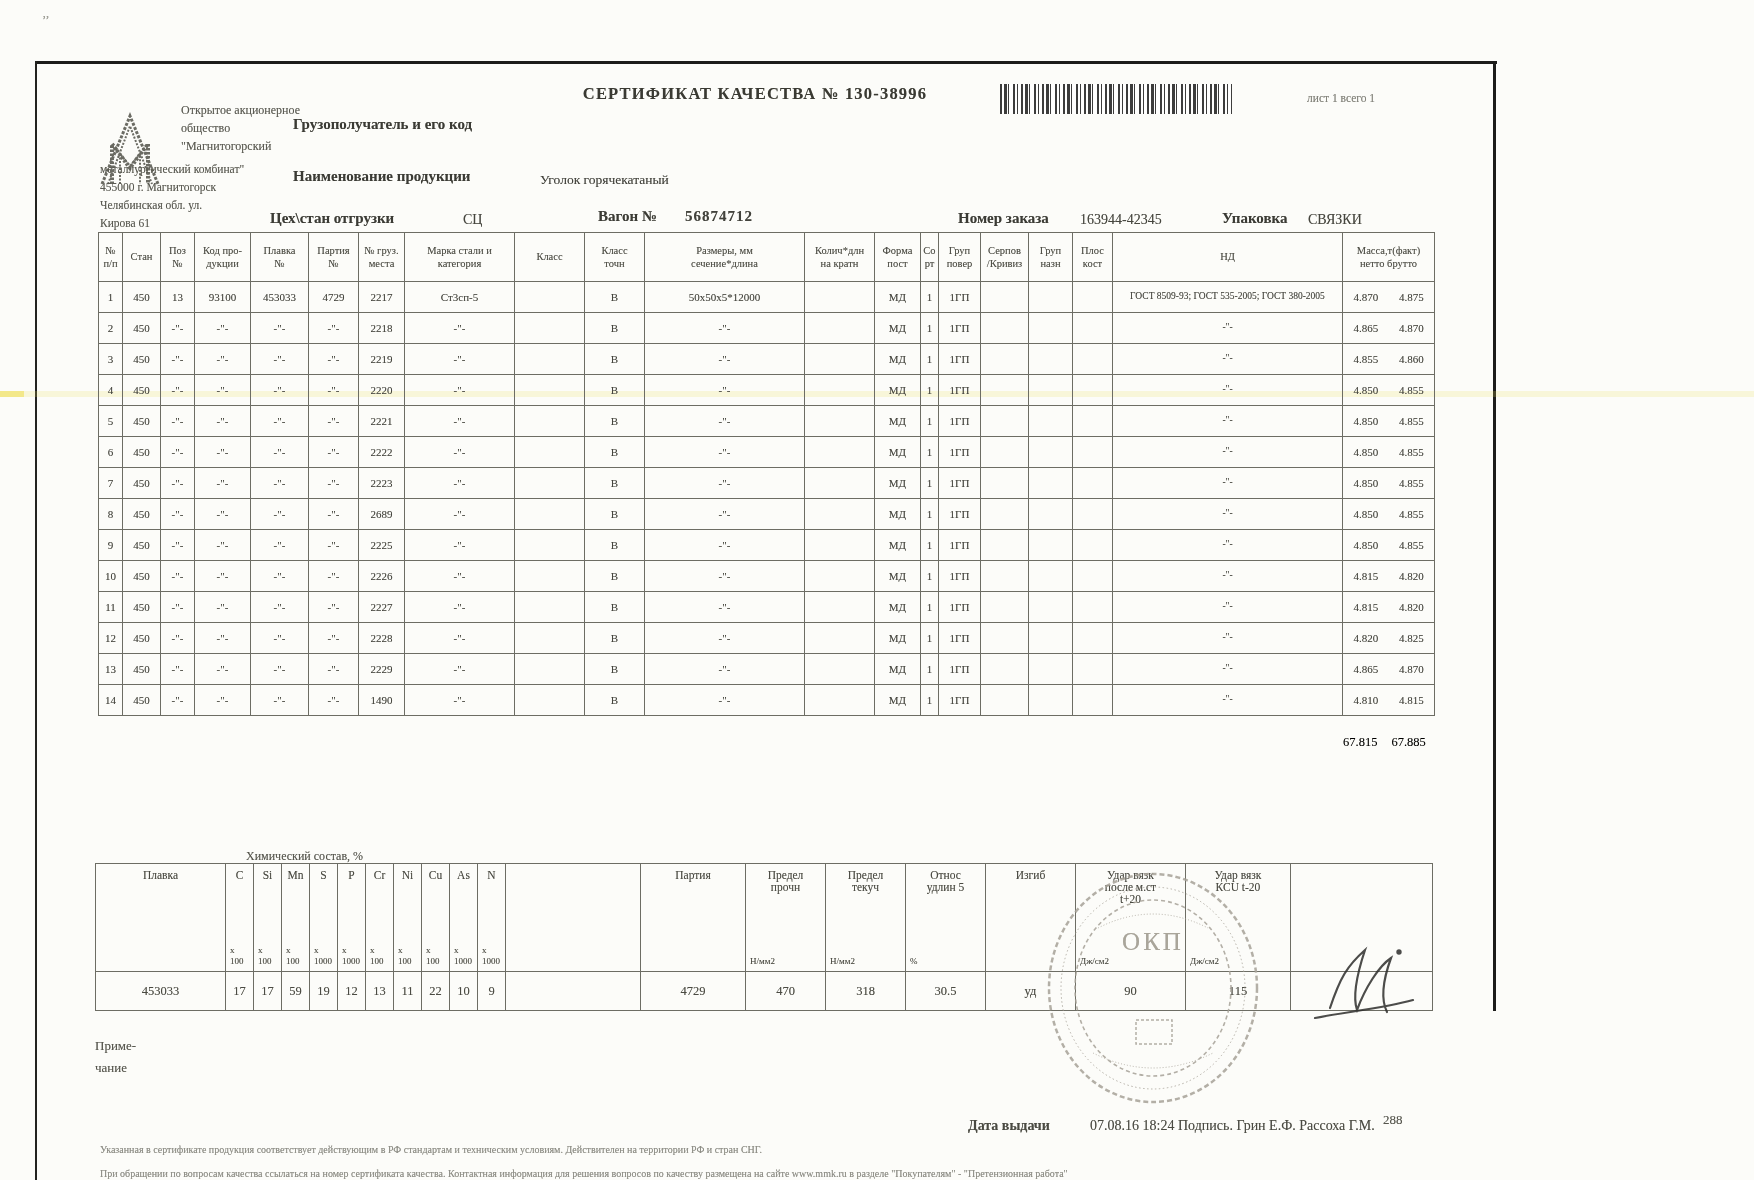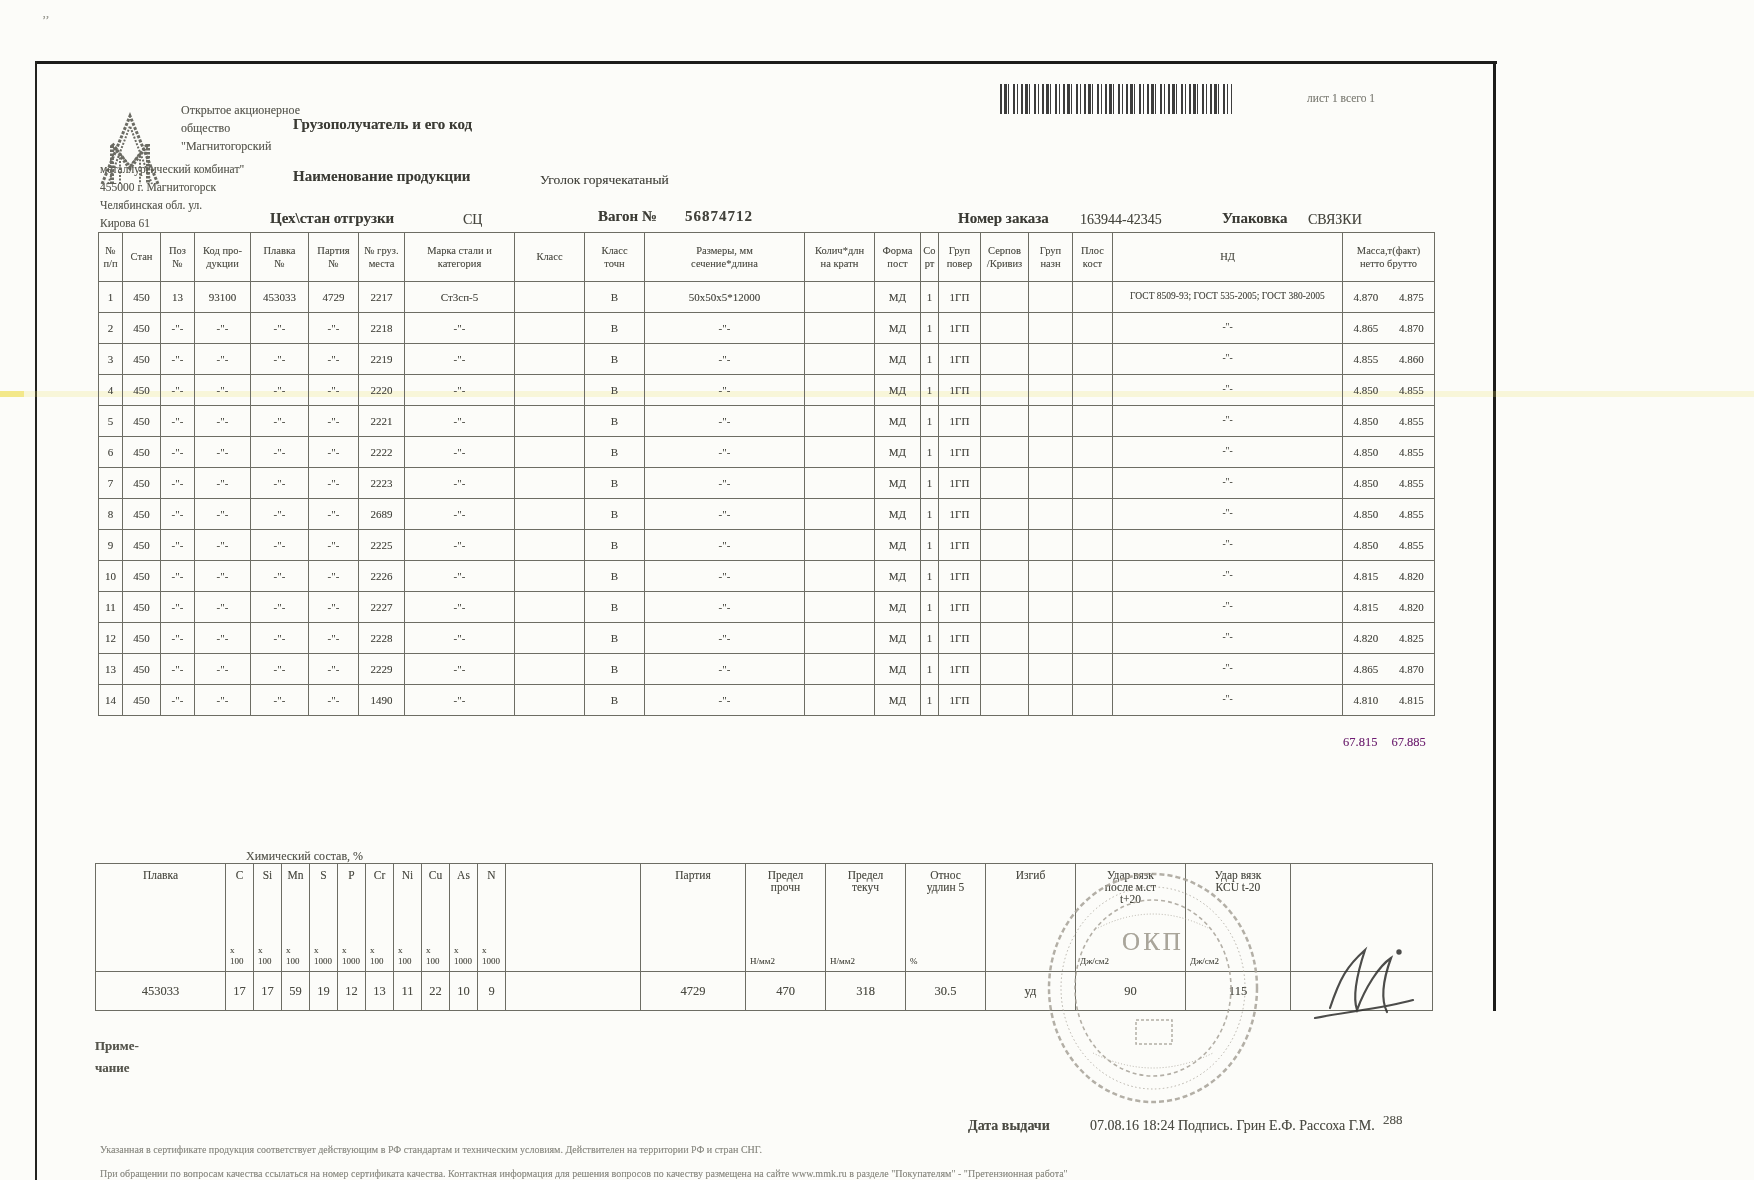--- a/index.html
+++ b/index.html
@@ -2,21 +2,21 @@
 <html><head>
 <meta charset="utf-8">
 <style>
   html,body{margin:0;padding:0;background:#d9d9d4;}
   .page{
     position:relative;width:1754px;height:1180px;background:#fcfcf9;
     font-family:"Liberation Serif",serif;color:#42423c;overflow:hidden;
     text-shadow:0 0 .6px rgba(70,70,60,.38);
   }
   .abs{position:absolute;}
-  .pre{white-space:pre-line;font-weight:bold;}
+  .pre{white-space:pre-line;}
   .lbl{font-weight:bold;font-size:15px;color:#3b3b35;}
   .val{font-size:14px;color:#45453e;}
 
   
   .frame-top{left:35px;top:61px;width:1462px;height:3px;background:#1d1d1b;}
   .frame-left{left:35px;top:61px;width:2px;height:1119px;background:#22221f;}
   .frame-right{left:1493px;top:61px;width:3px;height:950px;background:#1d1d1b;}
   .corner-marks{left:42px;top:12px;font-size:13px;color:#9a9a92;}
 
   
@@ -50,21 +50,21 @@
   th,td{overflow:hidden;}
 
   .main{left:98px;top:232px;}
   .main th,.main td{border:1px solid #6d6d64;padding:0 2px;text-align:center;vertical-align:middle;}
   .main th{font-weight:normal;font-size:10.5px;line-height:1.25;height:48px;white-space:pre-line;color:#4c4c44;}
   .main td{font-size:11px;height:30px;color:#45453e;}
   .main td.c18{font-size:9.5px;line-height:1.2;}
   .main td.c19{border-right:0;}
   .main td.c20{border-left:0;}
 
-  .totals{left:1343px;top:735px;font-size:12.5px;color:#701a75;}
+  .totals{left:1343px;top:735px;font-size:12.5px;color:#000000;}
   .totals span{margin-right:14px;}
 
   .chem-title{left:246px;top:849px;font-size:12px;color:#55554d;}
   .chem{left:95px;top:863px;}
   .chem th,.chem td{border:1px solid #6d6d64;font-weight:normal;white-space:pre-line;color:#4a4a42;}
   .chem thead tr.names th{height:60px;font-size:11.5px;vertical-align:top;padding:5px 3px 0;border-bottom:0;text-align:center;}
   .chem thead tr.units th{height:38px;font-size:9px;vertical-align:bottom;padding:0 0 4px 4px;border-top:0;text-align:left;line-height:1.2;}
   .chem td{height:36px;font-size:12.5px;text-align:center;}
 
   .notes{left:95px;top:1035px;font-size:13px;line-height:22px;color:#55554d;}
@@ -106,20 +106,21 @@
     <div>общество</div>
     <div>"Магнитогорский</div>
   </div>
   <div class="abs company-b">
     <div>металлургический комбинат"</div>
     <div>455000 г. Магнитогорск</div>
     <div>Челябинская обл.  ул.</div>
     <div>Кирова 61</div>
   </div>
 
+  <div class="abs title">СЕРТИФИКАТ  КАЧЕСТВА  №  130-38996</div>
   <div class="abs barcode"></div>
   <div class="abs sheet-info">лист 1 всего 1</div>
 
   <div class="abs consignee lbl">Грузополучатель и его код</div>
   <div class="abs prodlbl lbl">Наименование продукции</div>
   <div class="abs prodval">Уголок горячекатаный</div>
 
   <div class="abs ship-shop-l lbl">Цех\стан отгрузки</div>
   <div class="abs ship-shop-v val">СЦ</div>
   <div class="abs ship-wag-l lbl">Вагон №</div>

